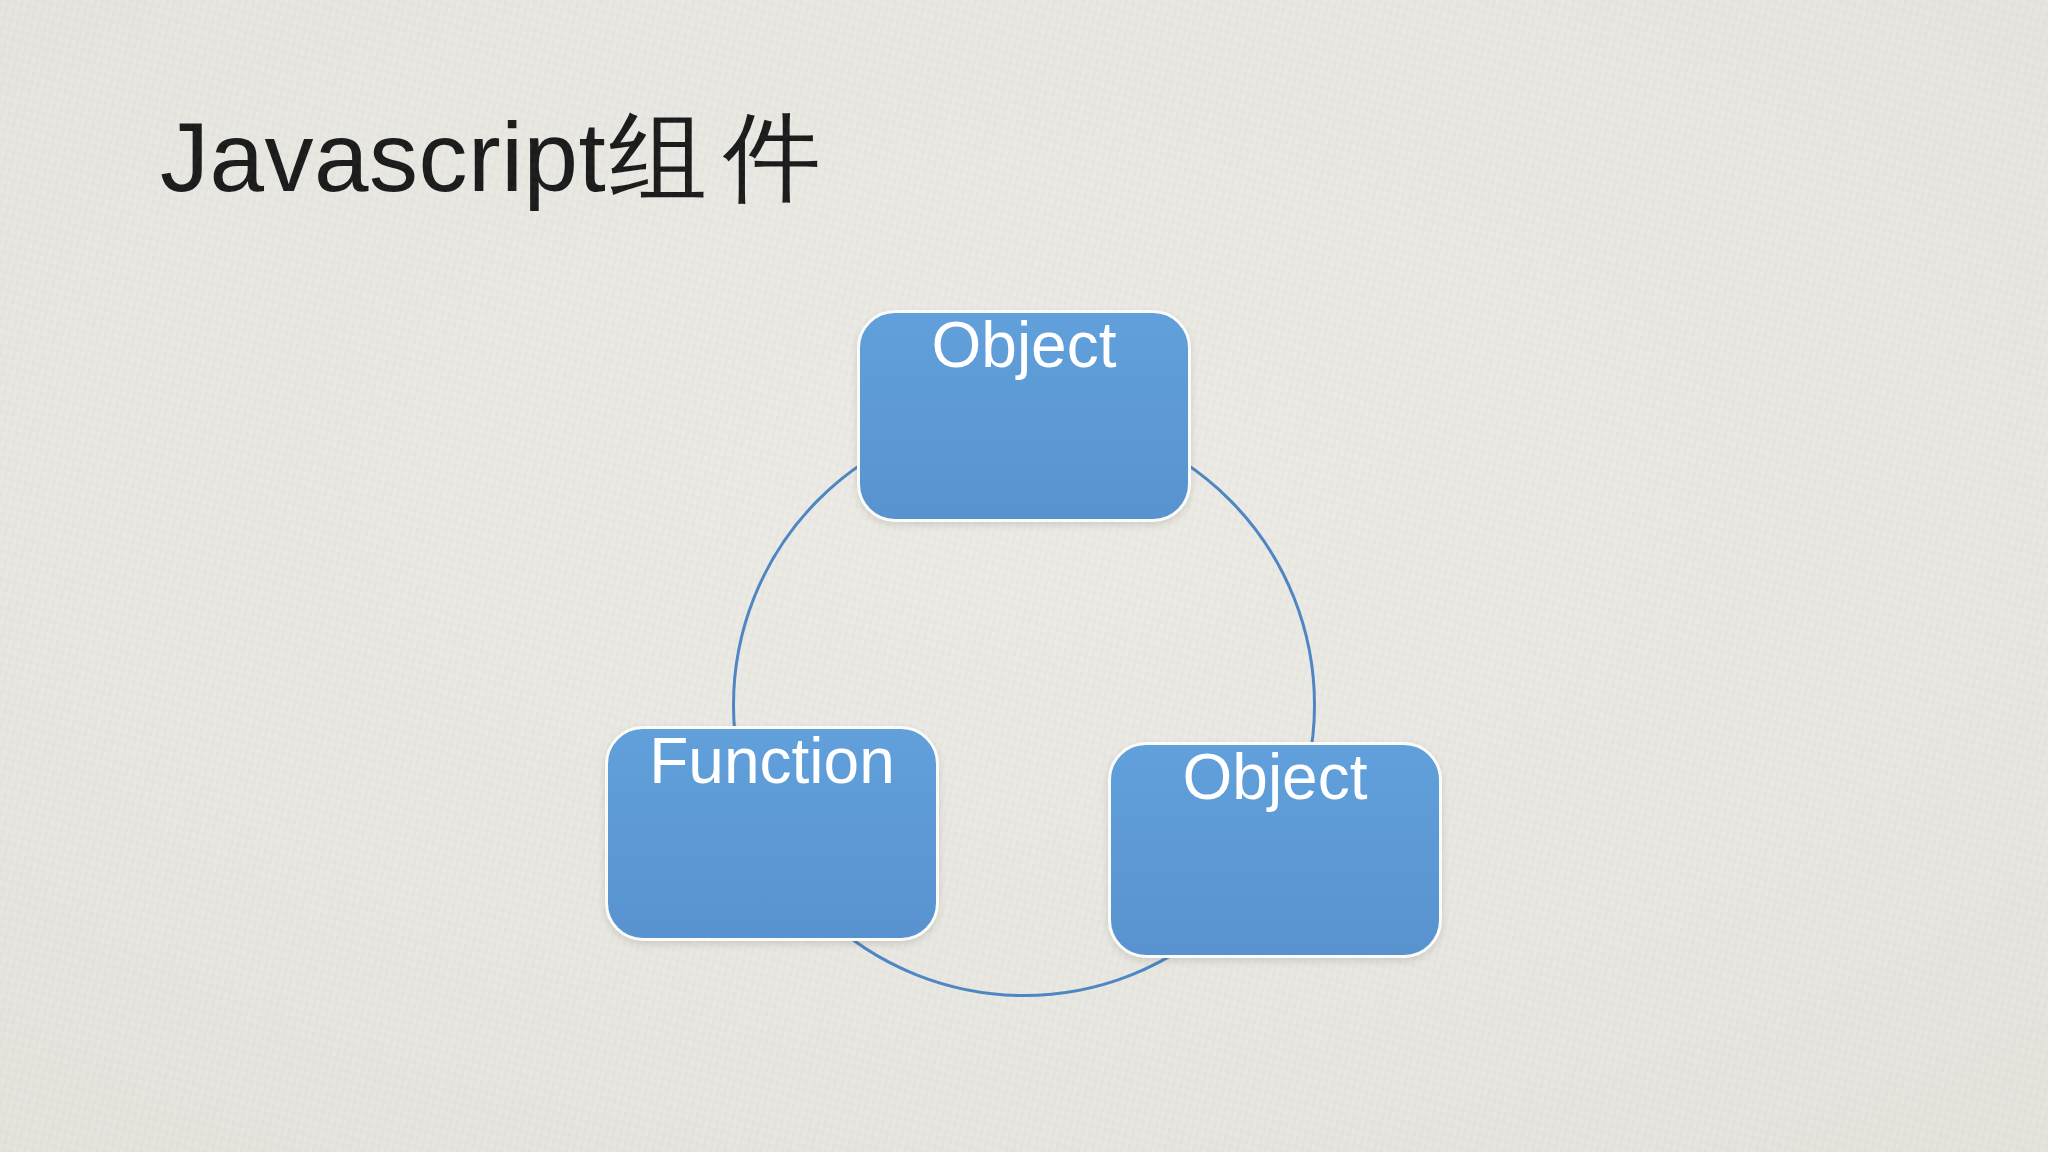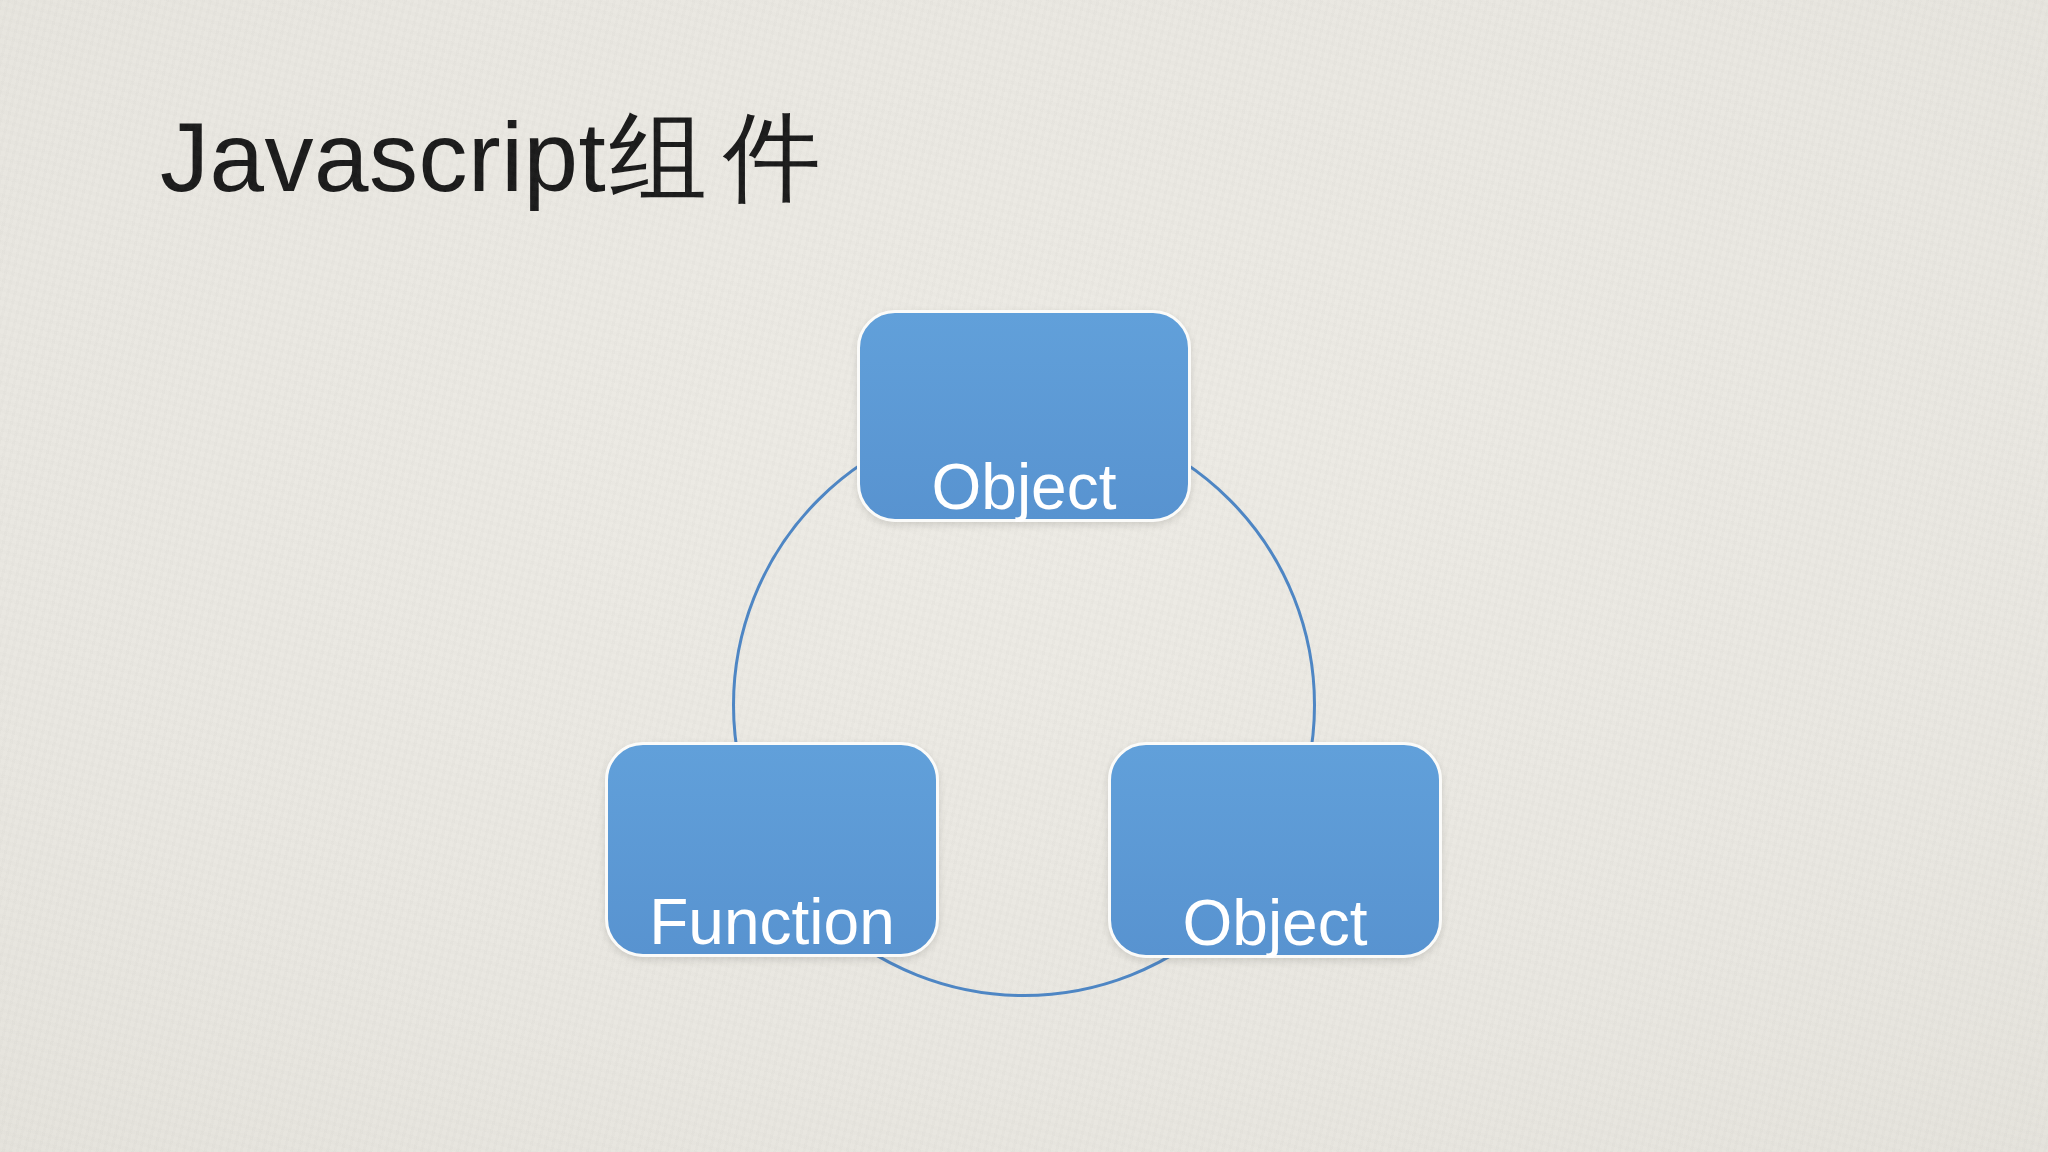--- a/index.html
+++ b/index.html
@@ -55,36 +55,36 @@
     border: 3px solid #4E86C4;
     border-radius: 50%;
     z-index: 1;
   }
 
   .node {
     position: absolute;
     box-sizing: border-box;
     z-index: 2;
     display: flex;
-    align-items: flex-end;
+    align-items: flex-start;
     justify-content: center;
     background: linear-gradient(180deg, #61A0DA 0%, #5893D0 100%);
     border: 3px solid #FBFBF9;
     border-radius: 38px;
     box-shadow: 0 3px 7px rgba(60, 60, 55, 0.16);
   }
   .node-label {
     color: #FFFFFF;
     font-size: 64px;
     font-weight: 400;
     line-height: 1;
     font-family: "Liberation Sans", "DejaVu Sans", sans-serif;
   }
   .node-object   { left: 857px;  top: 310px; width: 334px; height: 212px; }
-  .node-function { left: 605px;  top: 742px; width: 334px; height: 215px; }
+  .node-function { left: 605px;  top: 726px; width: 334px; height: 215px; }
   .node-closure  { left: 1108px; top: 742px; width: 334px; height: 216px; }
 </style>
 </head>
 <body>
 
 <div class="slide">
 
   <h1 class="title"><span>Javascript</span><span class="cjk">组件</span></h1>
 
   <div class="ring"></div>

